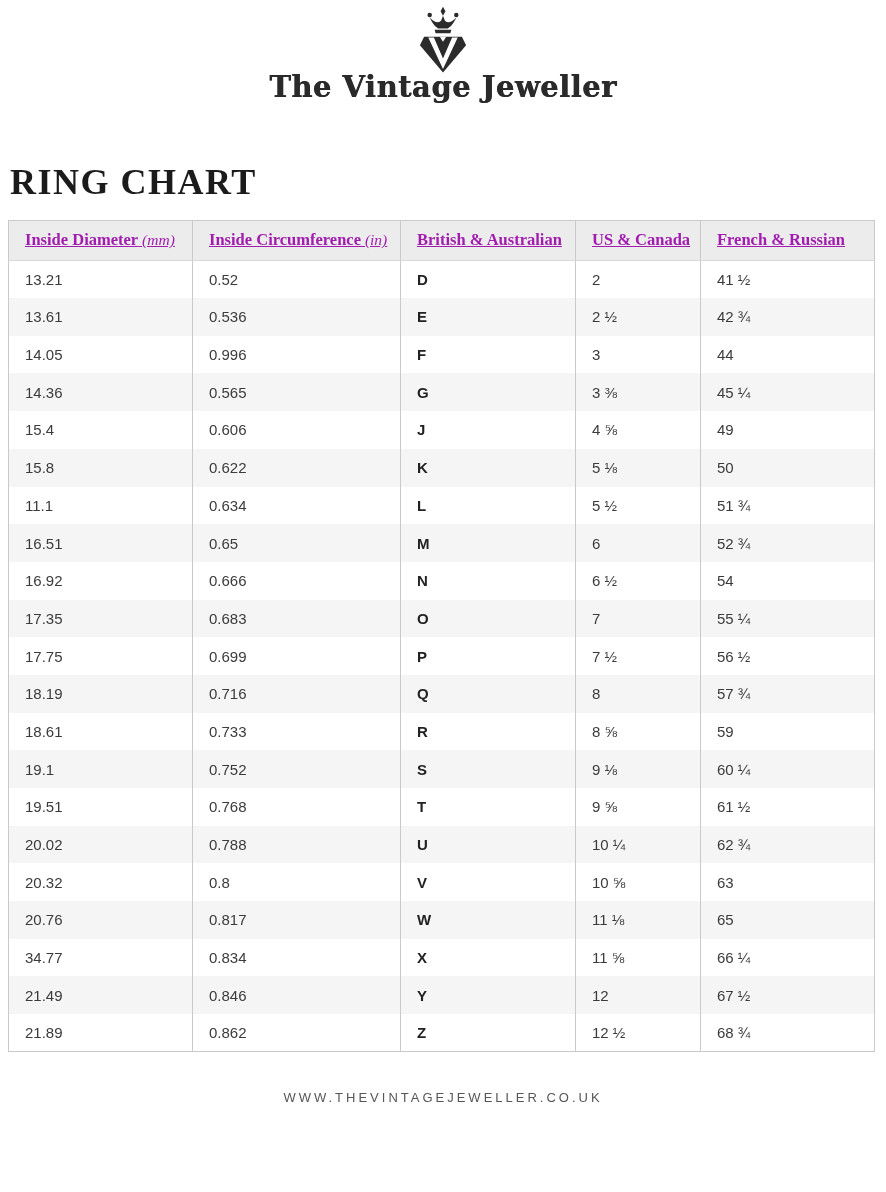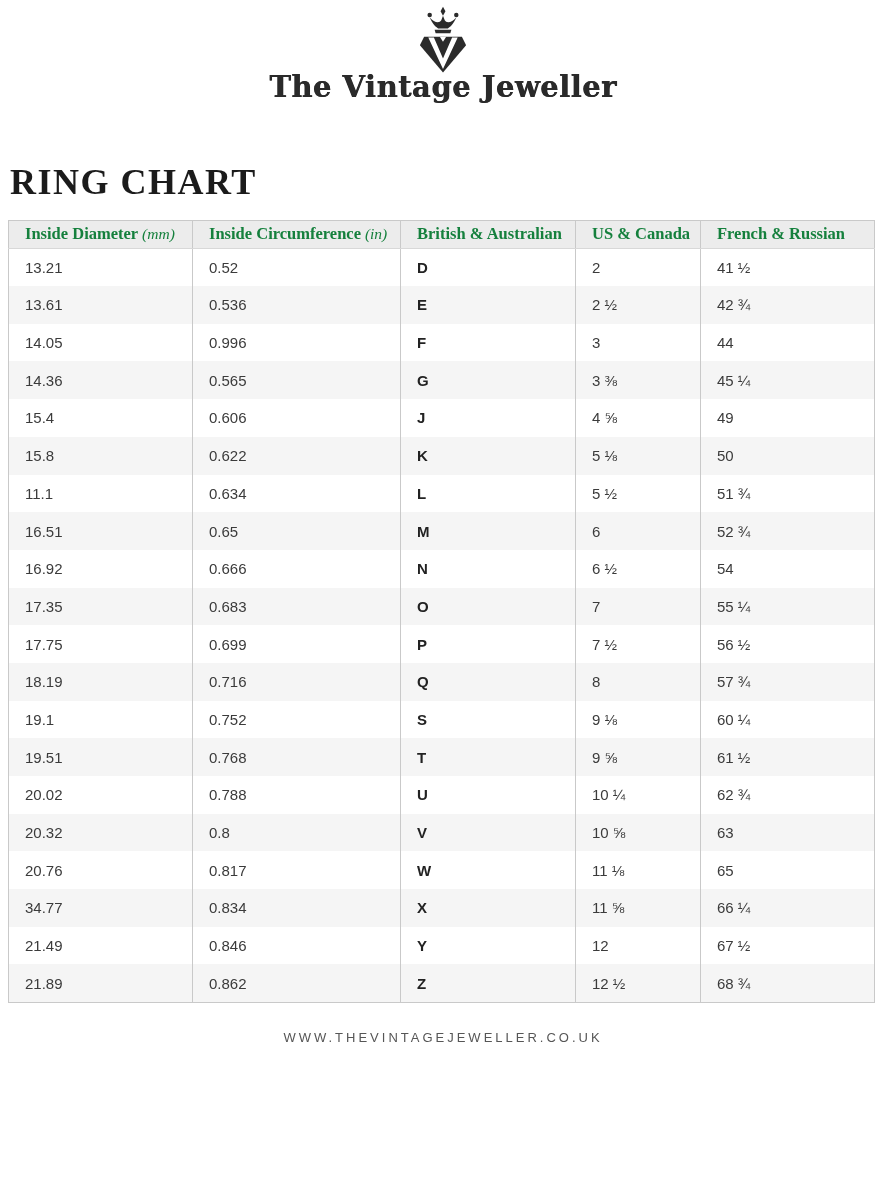--- a/index.html
+++ b/index.html
@@ -59,46 +59,47 @@
     border-left: 1px solid #c9c9c9;
     text-align: left;
     vertical-align: middle;
     padding: 0 8px 0 16px;
   }
   table.ring-table th:first-child,
   table.ring-table td:first-child { border-left: none; }
 
   thead th {
     background: #ececec;
-    height: 28px;
+    height: 40px;
     font-family: "Liberation Serif", serif;
     font-size: 16.5px;
     font-weight: bold;
-    color: #15803d;
+    color: #a21caf;
     border-bottom: 1px solid #d8d8d8;
+    text-decoration: underline;
   }
   thead .col-unit {
     font-style: italic;
     font-weight: normal;
     font-size: 15.5px;
   }
   tbody td {
     height: 37.7px;
     font-size: 15px;
     color: #3b3b3b;
   }
   tbody td.letter-cell {
     font-weight: bold;
     color: #222222;
   }
   tbody tr:nth-child(even) { background: #f5f5f5; }
 
   
   .site-footer {
-    margin-top: 27px;
+    margin-top: 38px;
     text-align: center;
   }
   .footer-url {
     font-size: 13px;
     letter-spacing: 3px;
     color: #565656;
   }
 </style>
 </head>
 <body>
@@ -229,20 +230,27 @@
             <td>56 ½</td>
           </tr>
           <tr>
             <td>18.19</td>
             <td>0.716</td>
             <td class="letter-cell">Q</td>
             <td>8</td>
             <td>57 ¾</td>
           </tr>
           <tr>
+            <td>18.61</td>
+            <td>0.733</td>
+            <td class="letter-cell">R</td>
+            <td>8 ⅝</td>
+            <td>59</td>
+          </tr>
+          <tr>
             <td>19.1</td>
             <td>0.752</td>
             <td class="letter-cell">S</td>
             <td>9 ⅛</td>
             <td>60 ¼</td>
           </tr>
           <tr>
             <td>19.51</td>
             <td>0.768</td>
             <td class="letter-cell">T</td>

